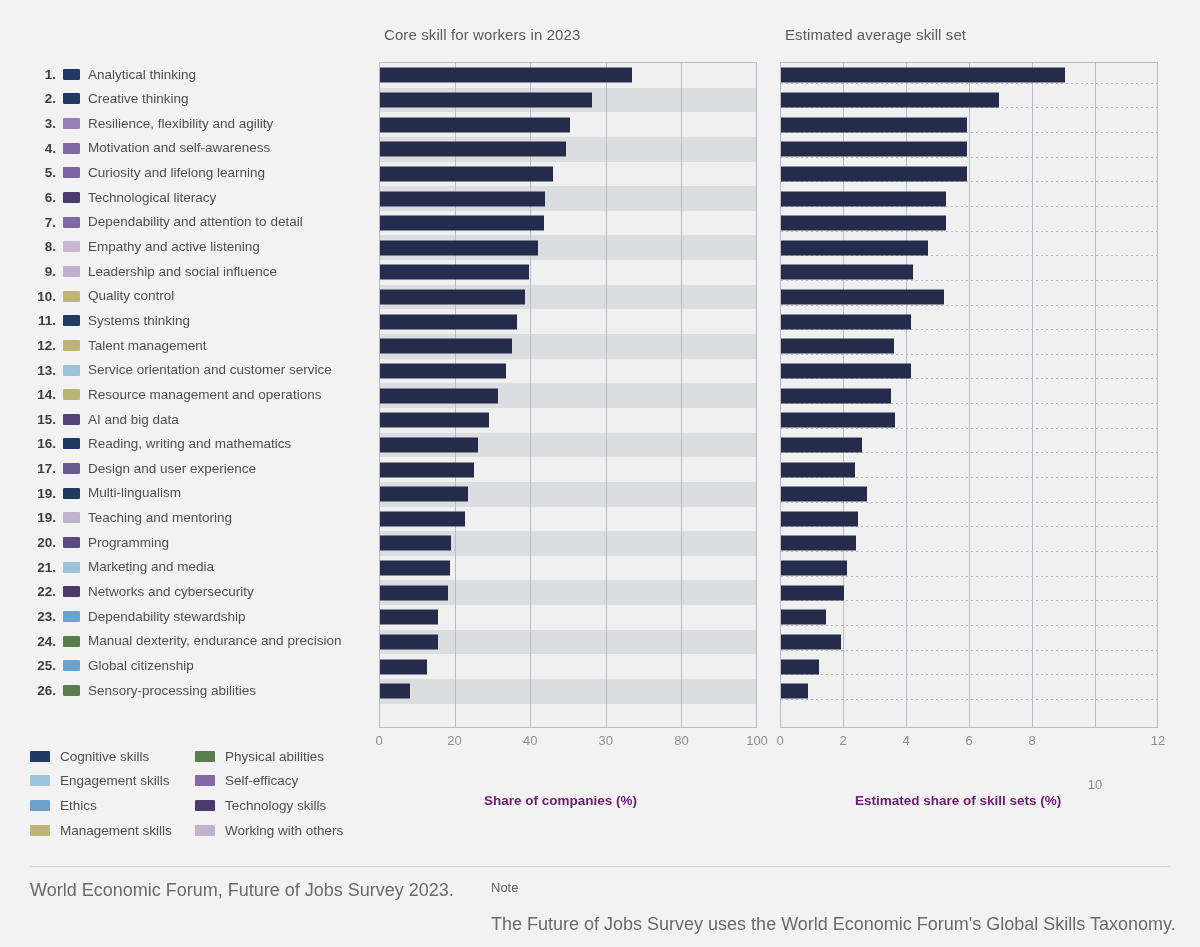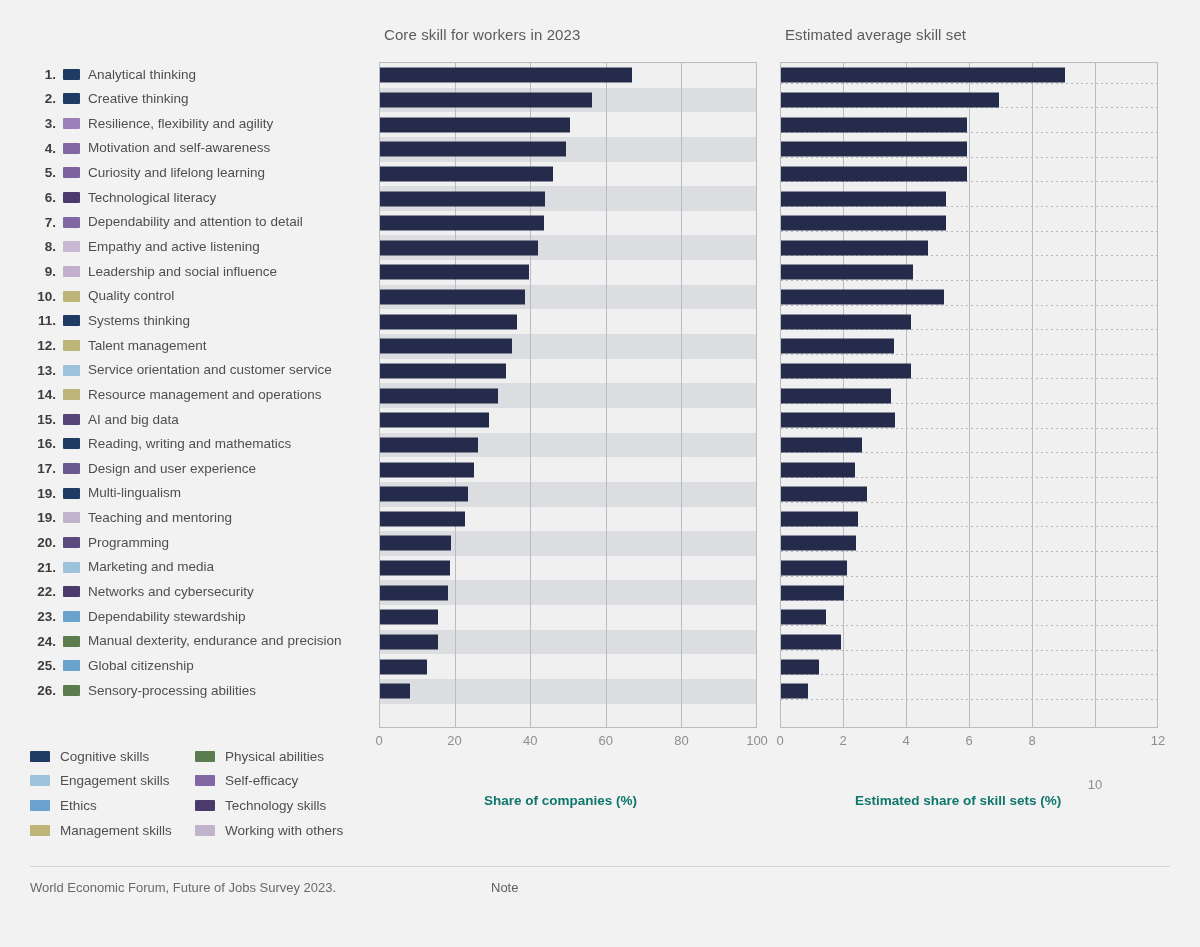--- a/index.html
+++ b/index.html
@@ -83,42 +83,42 @@
   
   .axis{position:absolute;top:733px;height:20px;}
   #axis-left{left:379px;width:378px;}
   #axis-right{left:780px;width:378px;}
   .tick{
     position:absolute;top:0;font-size:13px;color:#8e8e8e;
     transform:translateX(-50%);white-space:nowrap;
   }
 
   .axis-title{
-    position:absolute;top:793px;font-size:13.5px;font-weight:bold;color:#0f766e;
+    position:absolute;top:793px;font-size:13.5px;font-weight:bold;color:#701a75;
     white-space:nowrap;
   }
   #axtitle-left{left:484px;}
   #axtitle-right{left:855px;}
 
   
   .legend{position:absolute;left:30px;top:744px;width:350px;}
   .legend-col{position:absolute;top:0;}
   #legend-col-0{left:0;}
   #legend-col-1{left:165px;}
   .legend-item{display:flex;align-items:center;height:24.6px;}
   .legend-swatch{width:20px;height:11px;margin-right:10px;border-radius:1px;flex:0 0 auto;}
   .legend-label{font-size:13.5px;color:#4f4f4f;white-space:nowrap;}
 
   
   .divider{position:absolute;left:30px;top:866px;width:1140px;height:1px;background:#d5d5d5;}
   .foot{position:absolute;}
   #foot-source{left:30px;top:880px;}
   #foot-note{left:491px;top:880px;}
   .foot-head{font-size:13px;color:#5f5f5f;margin-bottom:19px;}
-  .foot-body{font-size:13px;color:#6a6a6a;white-space:nowrap;}
+  .foot-body{font-size:18px;color:#6a6a6a;white-space:nowrap;}
 </style>
 </head>
 <body>
 
 <div class="page">
 
   <div class="col-title" id="title-left">Core skill for workers in 2023</div>
   <div class="col-title" id="title-right">Estimated average skill set</div>
 
   <div class="chart-area">
@@ -544,21 +544,21 @@
             <div class="bar" title="Sensory-processing abilities: 0.85%" style="width: 26.6333px;"></div>
           </div>
         </div>
     </div>
   </div>
 
   <div class="axis" id="axis-left">
       <span class="tick" style="left: 0px;">0</span>
       <span class="tick" style="left: 75.6px;">20</span>
       <span class="tick" style="left: 151.2px;">40</span>
-      <span class="tick" style="left: 226.8px;">60</span>
+      <span class="tick" style="left: 226.8px;">30</span>
       <span class="tick" style="left: 302.4px;">80</span>
       <span class="tick" style="left: 378px;">100</span>
     </div>
   <div class="axis" id="axis-right">
       <span class="tick" style="left: 0px;">0</span>
       <span class="tick" style="left: 63px;">2</span>
       <span class="tick" style="left: 126px;">4</span>
       <span class="tick" style="left: 189px;">6</span>
       <span class="tick" style="left: 252px;">8</span>
       <span class="tick" style="left: 315px; margin-top: 44px;">10</span>
@@ -607,15 +607,16 @@
       </div>
   </div>
 
   <div class="divider"></div>
 
   <div class="foot" id="foot-source">
     <div class="foot-body">World Economic Forum, Future of Jobs Survey 2023.</div>
   </div>
   <div class="foot" id="foot-note">
     <div class="foot-head">Note</div>
+    <div class="foot-body">The Future of Jobs Survey uses the World Economic Forum's Global Skills Taxonomy.</div>
   </div>
 
 </div>
 
 </body></html>

